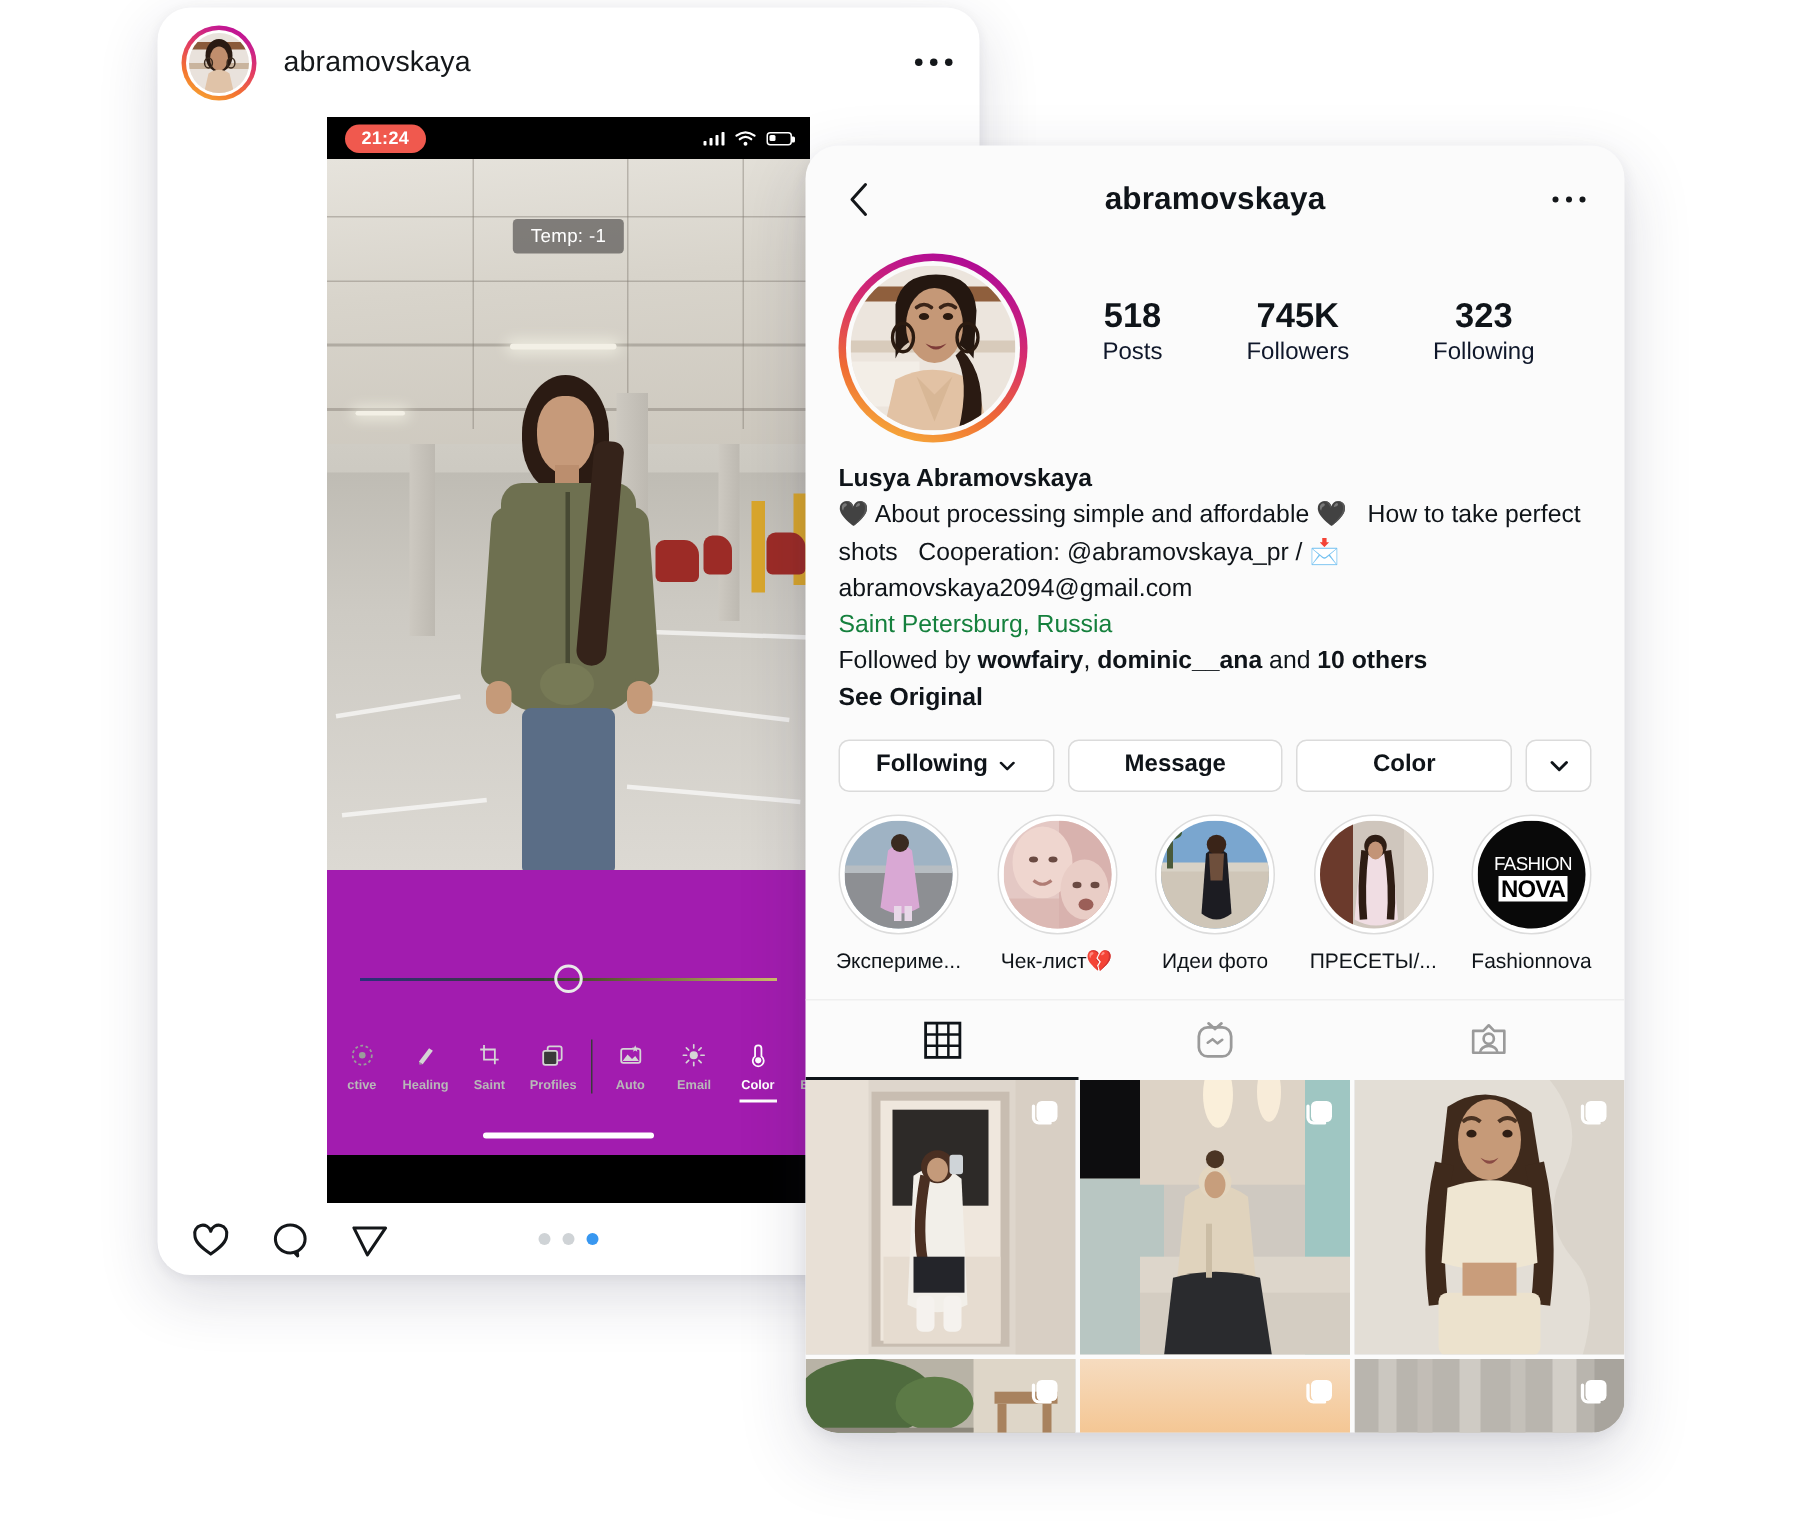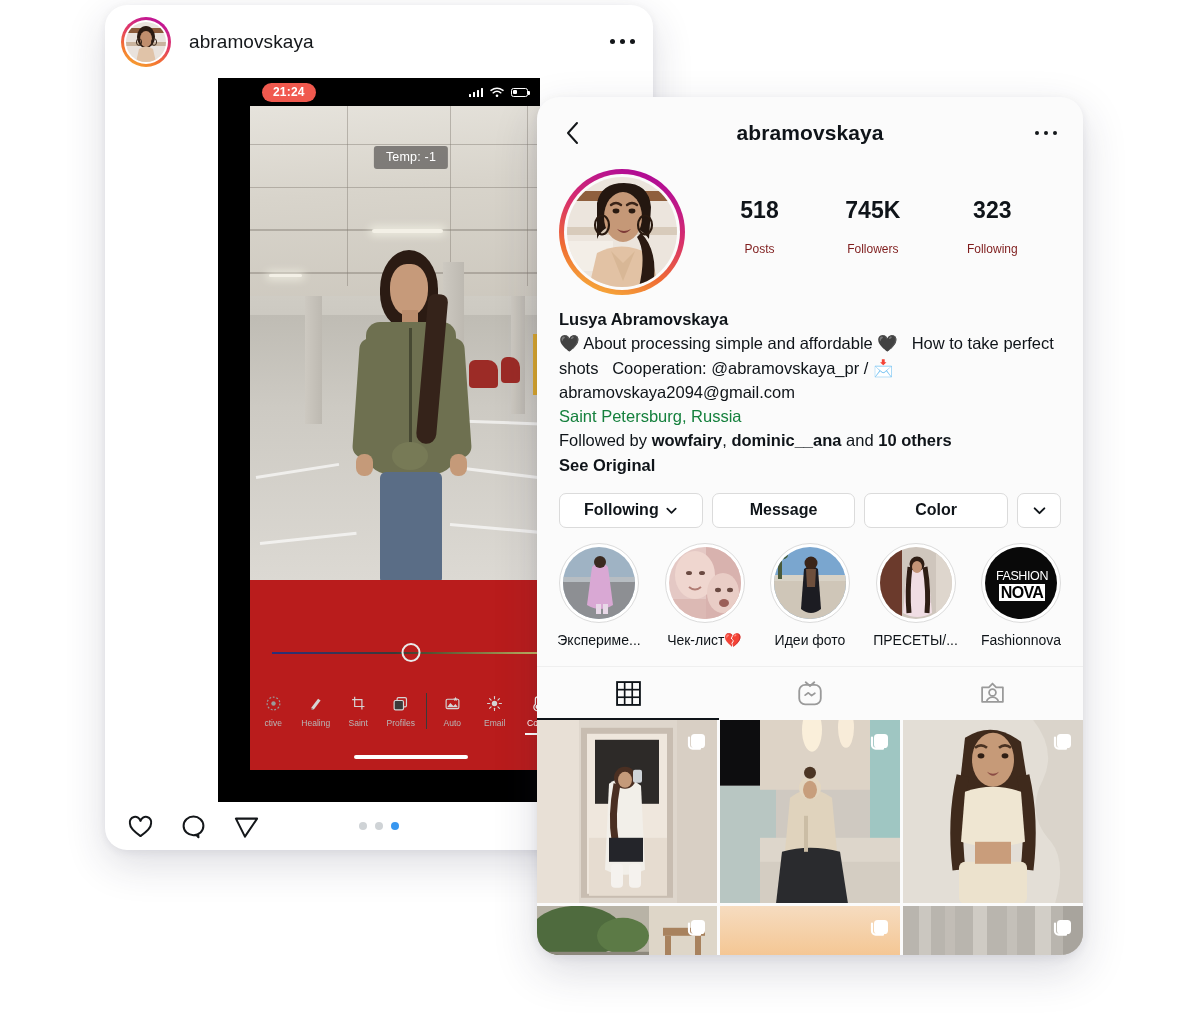--- a/index.html
+++ b/index.html
@@ -41,21 +41,20 @@
   .feed-username {
     margin-left: 18px; font-size: 19px; color: #14171a; letter-spacing: .1px;
   }
   .dots-h { margin-left:auto; display:flex; gap:5px; align-items:center; }
   .dots-h i { width:5px; height:5px; border-radius:50%; background:#14171a; display:block; }
 
   .phone-shell {
     position: absolute; left: 113px; top: 73px;
     width: 322px; height: 724px; background: #000;
     overflow: hidden;
-    padding-left: 32px;
   }
   .phone-status {
     height: 28px; background: #000; display: flex; align-items: center;
     padding: 0 12px; position: relative;
   }
   .pill-time {
     background:#f0594e; color:#fff; font-size:12px; font-weight:bold;
     border-radius: 11px; padding: 2px 11px 3px; letter-spacing:.2px;
   }
   .status-right { margin-left:auto; display:flex; align-items:center; gap:7px; }
@@ -93,21 +92,21 @@
   .p-armR { position:absolute; right:2px; top:88px; width:22px; height:120px; background:#6e7050; border-radius:11px; transform:rotate(-4deg); }
   .p-handL { position:absolute; left:4px; top:204px; width:17px; height:22px; background:#c59a79; border-radius:8px; }
   .p-handR { position:absolute; right:3px; top:204px; width:17px; height:22px; background:#c59a79; border-radius:8px; }
 
   .temp-chip {
     position:absolute; left:50%; transform:translateX(-50%); top:40px;
     background: rgba(90,88,86,.72); color:#fff; font-size:12.5px;
     padding:4px 12px 5px; border-radius:3px; letter-spacing:.2px;
   }
 
-  .editor-dark { background:#b91c1c; width:322px; height:190px; position:relative; }
+  .editor-dark { background:#a21caf; width:322px; height:190px; position:relative;font-weight:bold; }
   .slider-wrap { position:absolute; left:22px; right:22px; top:61px; height:24px; }
   .slider-track { position:absolute; left:0; right:0; top:11px; height:1.6px;
     background: linear-gradient(90deg,#2b2f7a 0%,#3a3550 26%,#3a3a38 44%,#585432 58%,#8a8248 78%,#cfc06a 100%); }
   .slider-knob { position:absolute; left:50%; top:2px; transform:translateX(-50%);
     width:19px; height:19px; border-radius:50%; border:2px solid #e9e9e9; background:transparent; }
 
   .tool-strip { position:absolute; left:0; bottom:30px; width:322px; height:58px;
     display:flex; align-items:center; padding-left:2px; }
   .tool { width:42.5px; display:flex; flex-direction:column; align-items:center; gap:6px; flex:0 0 auto; position:relative; }
   .tool .tl { font-size:8.5px; color:#b8b8b8; white-space:nowrap; }
@@ -144,21 +143,21 @@
     width:126px; height:126px; border-radius:50%; flex:0 0 auto;
     background: linear-gradient(200deg,#a3009b 0%,#b9138f 18%,#d72e6d 42%,#ef6b33 70%,#f9c33c 100%);
     display:flex; align-items:center; justify-content:center;
   }
   .pf-avatar-ring .in1 { width:116px; height:116px; border-radius:50%; background:#fbfbfb; display:flex; align-items:center; justify-content:center; }
   .pf-avatar-ring .in2 { width:110px; height:110px; border-radius:50%; overflow:hidden; position:relative; }
 
   .pf-stats { display:flex; flex:1; justify-content:space-around; padding: 28px 10px 0 22px; }
   .stat { text-align:center; }
   .stat .num { font-size:23px; font-weight:bold; color:#0f1419; }
-  .stat .lbl { font-size:12px; color:#7f1d1d; margin-top:18px; }
+  .stat .lbl { font-size:16px; color:#0f172a; margin-top:2px; }
 
   .pf-bio { padding: 12px 22px 0; font-size:16.5px; color:#0f1419; line-height:1.47; }
   .pf-bio .name { font-weight:bold; }
   .pf-bio .loc { color:#15803d; }
   .pf-bio .fb b { font-weight:bold; }
   .pf-bio .seeorig { font-weight:bold; }
 
   .pf-buttons { display:flex; gap:9px; padding: 16px 22px 0; }
   .btn { height:35px; border:1px solid #dbdbdb; border-radius:7px; background:#fff;
     display:flex; align-items:center; justify-content:center; gap:6px;

